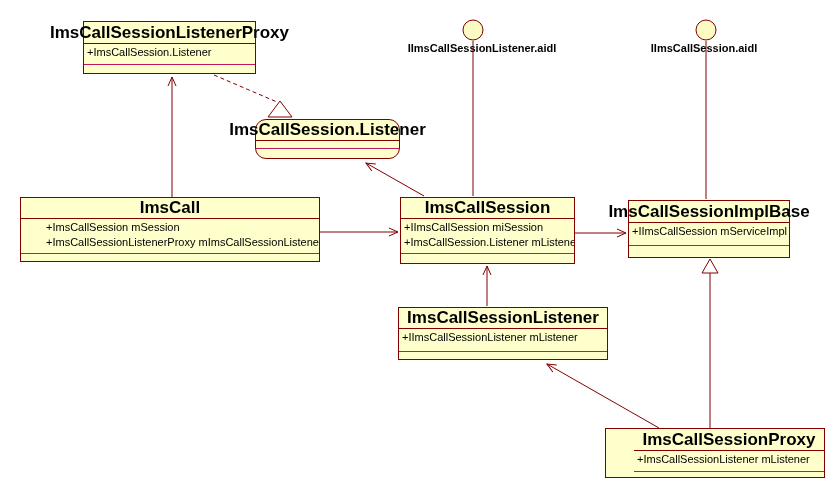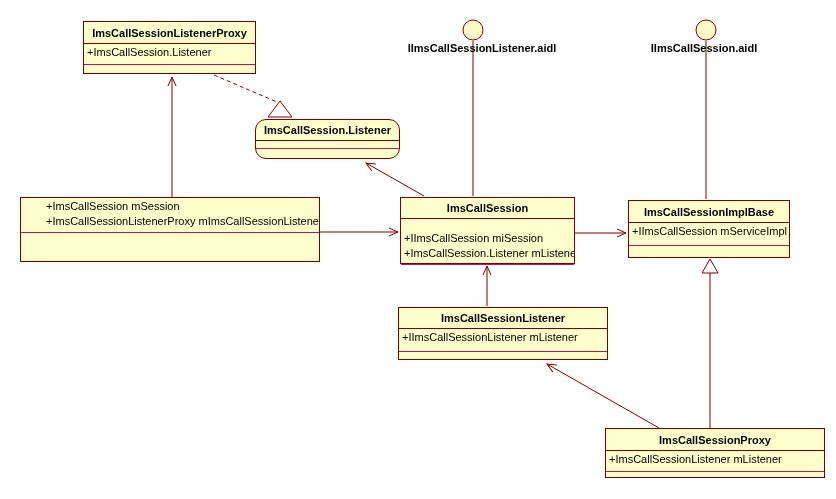--- a/index.html
+++ b/index.html
@@ -15,21 +15,21 @@
   .uml-class {
     position: absolute;
     background: #ffffcc;
     border: 1px solid #800000;
     box-sizing: border-box;
     display: flex;
     flex-direction: column;
     color: #000000;
   }
   .uml-title {
-    font-size: 11px; font-weight: bold; text-align: center;
+    font-size: 17px; font-weight: bold; text-align: center;
     border-bottom: 1px solid #800000;
     display: flex; align-items: center; justify-content: center;
     flex: 0 0 auto;
   }
   .uml-attrs {
     font-size: 11px;
     border-bottom: 1px solid #be185d;
     padding: 1px 3px 1px 3px;
     line-height: 15px;
     flex: 0 0 auto;
@@ -46,31 +46,31 @@
   #box-listener-inner  { left: 255px; top: 119px; width: 145px; height: 40px; border-radius: 11px; }
   #box-listener-inner .uml-title { height: 20px; }
   #box-listener-inner .uml-attrs { height: 7px; padding: 0; }
 
   #box-imscall         { left: 20px;  top: 197px; width: 300px; height: 65px; }
   #box-imscall .uml-title { height: 20px; }
   #box-imscall .uml-attrs { height: 32px; padding-left: 25px; }
 
   #box-session         { left: 400px; top: 197px; width: 175px; height: 67px; }
   #box-session .uml-title { height: 20px; }
-  #box-session .uml-attrs { height: 32px; margin-top: 11px; }
+  #box-session .uml-attrs { height: 32px; }
 
   #box-implbase        { left: 628px; top: 200px; width: 162px; height: 58px; }
   #box-implbase .uml-title { height: 21px; }
   #box-implbase .uml-attrs { height: 20px; }
 
   #box-sessionlistener { left: 398px; top: 307px; width: 210px; height: 53px; }
   #box-sessionlistener .uml-title { height: 20px; }
   #box-sessionlistener .uml-attrs { height: 20px; }
 
-  #box-sessionproxy    { left: 605px; top: 428px; width: 220px; height: 50px; }
+  #box-sessionproxy    { left: 605px; top: 428px; width: 220px; height: 50px; padding-left: 28px; }
   #box-sessionproxy .uml-title { height: 21px; }
   #box-sessionproxy .uml-attrs { height: 18px; }
 
   .iface-label {
     position: absolute;
     font-size: 11px; font-weight: bold; color: #000000;
     text-align: center; width: 170px;
     background: transparent;
   }
   #label-iface-listener { left: 397px; top: 42px; }
@@ -124,20 +124,21 @@
     <div class="uml-ops"></div>
   </div>
 
   <div class="uml-class" id="box-listener-inner">
     <div class="uml-title">ImsCallSession.Listener</div>
     <div class="uml-attrs"></div>
     <div class="uml-ops"></div>
   </div>
 
   <div class="uml-class" id="box-imscall">
+    <div class="uml-title">ImsCall</div>
     <div class="uml-attrs">
       <div>+ImsCallSession mSession</div>
       <div>+ImsCallSessionListenerProxy mImsCallSessionListenerProxy</div>
     </div>
     <div class="uml-ops"></div>
   </div>
 
   <div class="uml-class" id="box-session">
     <div class="uml-title">ImsCallSession</div>
     <div class="uml-attrs">

